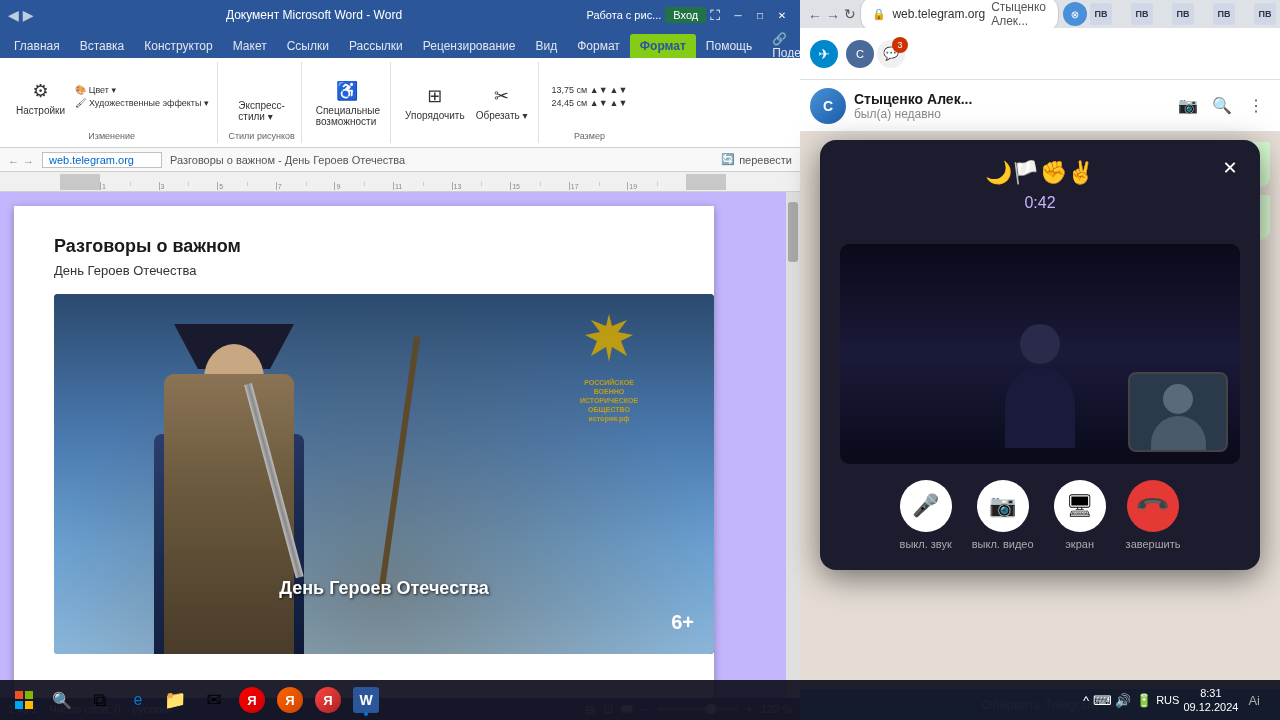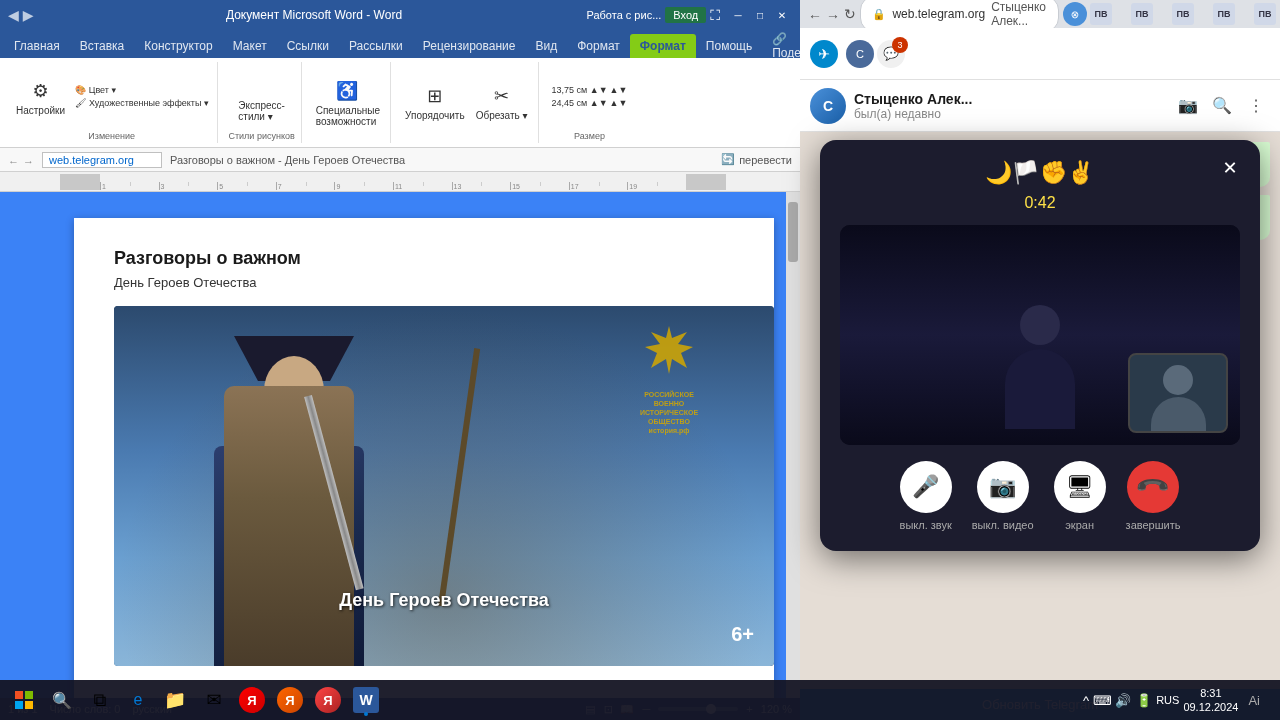--- a/index.html
+++ b/index.html
@@ -219,26 +219,26 @@
       font-size: 8px;
       color: #888;
       flex-shrink: 0;
       overflow: hidden;
       position: relative;
     }
 
     
     #doc-area {
       flex: 1;
-      background: #3b82f6;
+      background: #c4b5fd;
       overflow: hidden;
       position: relative;
       display: flex;
-      justify-content: flex-end;
-      padding: 26px;
+      justify-content: flex-start;
+      padding: 14px;
     }
     #doc-page {
       background: white;
       width: 700px;
       min-height: 580px;
       padding: 30px 40px;
       box-shadow: 0 2px 8px rgba(0,0,0,0.3);
       position: relative;
     }
     #doc-title {
@@ -618,23 +618,23 @@
     }
     #call-name {
       text-align: center;
       color: white;
       font-size: 22px;
       font-weight: 600;
       margin-bottom: 4px;
     }
     #call-duration {
       text-align: center;
-      color: #fde047;
+      color: #c4b5fd;
       font-size: 16px;
-      margin-bottom: 13px;
+      margin-bottom: 32px;
     }
     #call-video-area {
       width: 100%;
       height: 220px;
       background: #0a0a1a;
       border-radius: 10px;
       margin-bottom: 16px;
       position: relative;
       overflow: hidden;
       display: flex;

